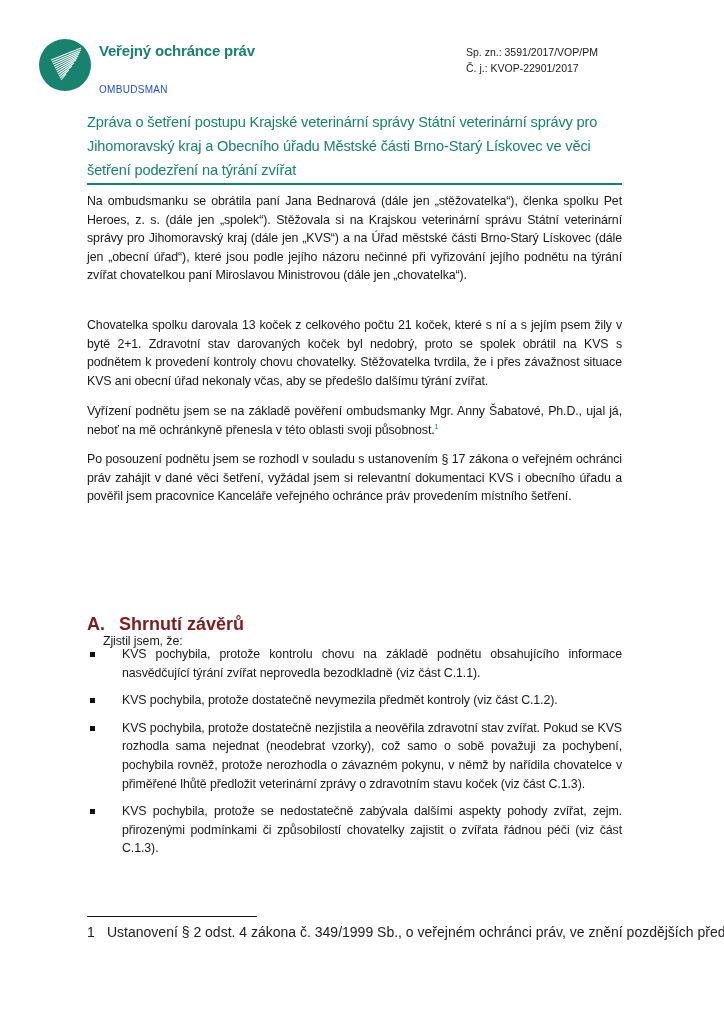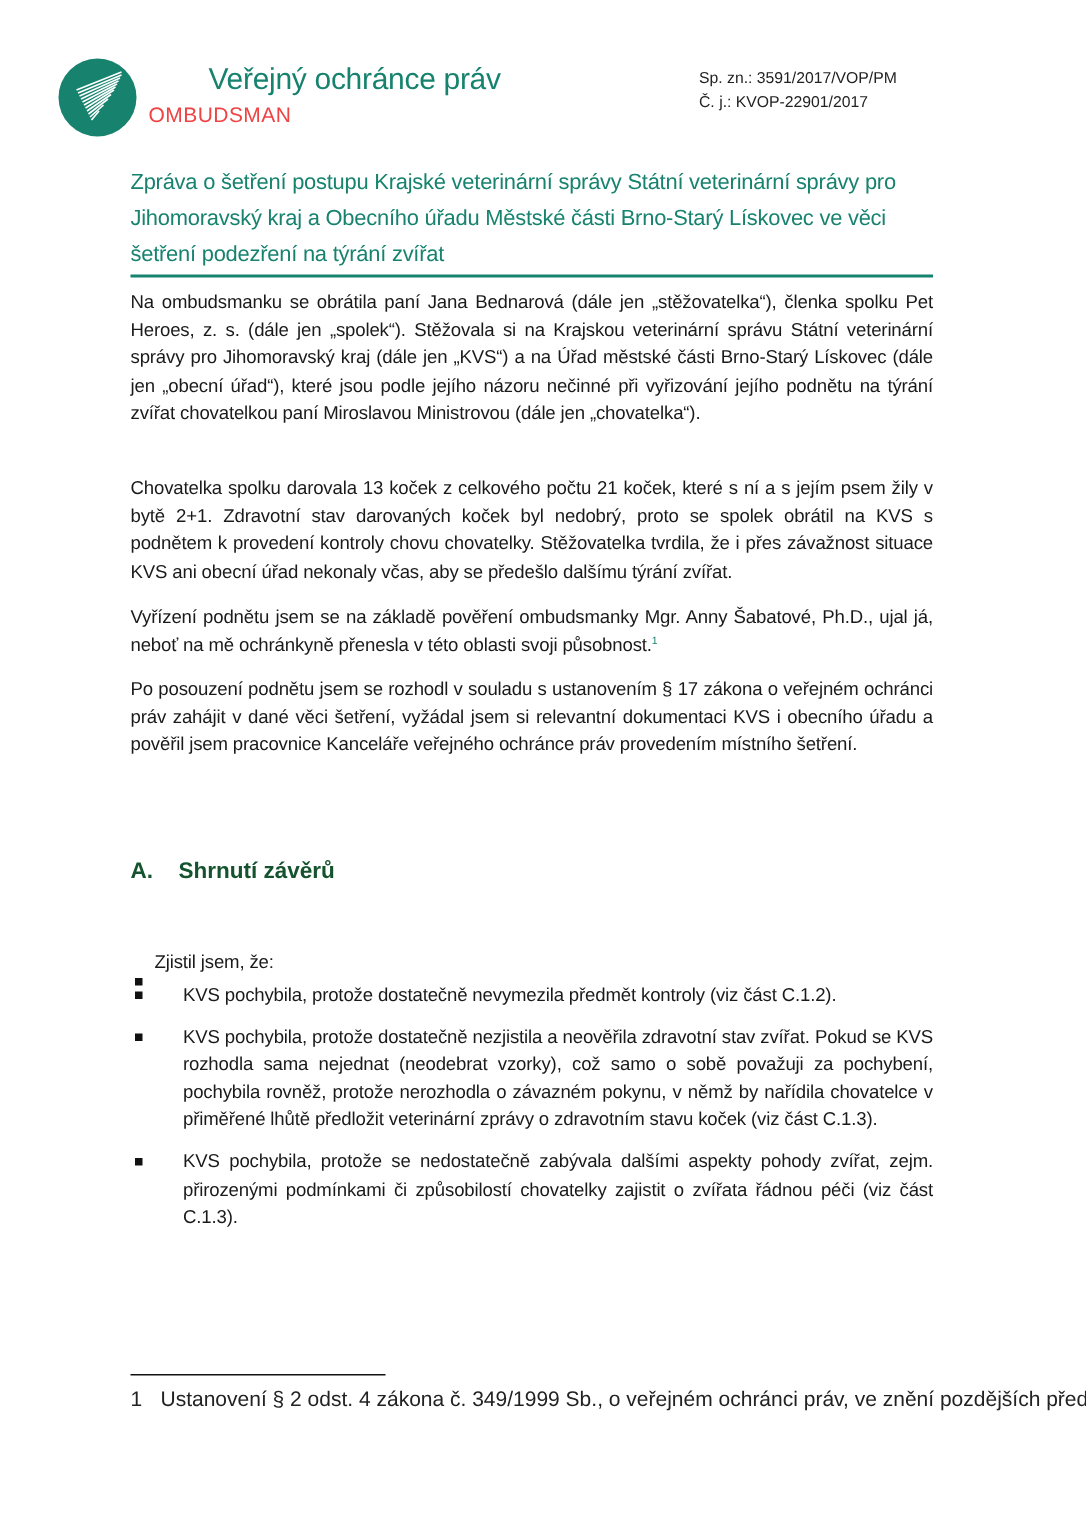--- a/index.html
+++ b/index.html
@@ -1,36 +1,36 @@
 <!DOCTYPE html>
 <html><head>
 <meta charset="utf-8">
 <style>
   html, body { margin: 0; padding: 0; background: #ffffff; }
   body { width: 724px; height: 1024px; position: relative; overflow: hidden;
          font-family: "Liberation Sans", sans-serif; color: #1a1a1a; }
   .page { position: absolute; left: 0; top: 0; width: 724px; height: 1024px; background: #fff; }
 
   .logo { position: absolute; left: 38px; top: 38px; width: 54px; height: 54px; }
-  .logo-title { position: absolute; left: 99px; top: 42px; font-size: 20px; font-weight: normal;
-                color: #17836f; letter-spacing: -0.2px; white-space: nowrap; margin-left: 40px; }
-  .logo-sub { position: absolute; left: 99px; top: 68px; font-size: 14px; color: #ef4444;
+  .logo-title { position: absolute; left: 99px; top: 42px; font-size: 15px; font-weight: bold;
+                color: #17836f; letter-spacing: -0.2px; white-space: nowrap; }
+  .logo-sub { position: absolute; left: 99px; top: 84px; font-size: 10px; color: #1d4ed8;
               letter-spacing: 0.3px; white-space: nowrap; }
 
   .ref { position: absolute; left: 466px; top: 44px; font-size: 10.5px; line-height: 16px; color: #222; }
 
   .title { position: absolute; left: 87px; top: 110px; width: 540px; font-size: 14.6px; font-weight: normal;
            color: #17836f; line-height: 24px; letter-spacing: -0.15px; }
   .title-rule { position: absolute; left: 87px; top: 183px; width: 535px; height: 2px; background: #17836f; }
 
   .body { position: absolute; left: 87px; width: 535px; font-size: 12.4px; line-height: 18.6px;
           text-align: justify; color: #1a1a1a; letter-spacing: -0.1px; }
   .body sup { font-size: 7px; color: #17836f; vertical-align: 5px; line-height: 0; }
 
-  .section { position: absolute; left: 87px; top: 572px; font-size: 15px; font-weight: bold; color: #14532d; }
+  .section { position: absolute; left: 87px; top: 614px; font-size: 18px; font-weight: bold; color: #7f1d1d; }
   .section .num { display: inline-block; width: 32px; }
 
   .bullets { position: absolute; left: 87px; width: 535px; top: 645px; margin: 0; padding: 0; list-style: none; }
   .bullets li { position: relative; padding-left: 35px; font-size: 12.4px; line-height: 18.6px;
                 text-align: justify; margin-bottom: 9px; letter-spacing: -0.1px; }
   .bullet-mark { position: absolute; left: 3px; top: 7px; width: 5px; height: 5px; background: #111; }
 
   .fn-rule { position: absolute; left: 87px; top: 916px; width: 170px; height: 1px; background: #111; }
   .footnote { position: absolute; left: 87px; top: 924px; font-size: 14px; color: #222; white-space: nowrap; }
   .footnote .fn-num { display: inline-block; width: 20px; }
@@ -72,21 +72,21 @@
   <p class="body" style="top:402px; margin:0;"><span>Vyřízení podnětu jsem se na základě pověření ombudsmanky Mgr. Anny Šabatové, Ph.D., ujal já, neboť na mě ochránkyně přenesla v této oblasti svoji působnost.</span><sup>1</sup></p>
   <p class="body" style="top:450px; margin:0;">Po posouzení podnětu jsem se rozhodl v souladu s ustanovením § 17 zákona o veřejném ochránci práv zahájit v dané věci šetření, vyžádal jsem si relevantní dokumentaci KVS i obecního úřadu a pověřil jsem pracovnice Kanceláře veřejného ochránce práv provedením místního šetření.</p>
 
   <div class="section">
     <span class="num">A.</span><span>Shrnutí závěrů</span>
   </div>
 
   <p class="body" style="top:616px; margin:16px;">Zjistil jsem, že:</p>
 
   <ul class="bullets">
-    <li><span class="bullet-mark"></span></li>
+    <li><span class="bullet-mark"></span><span>KVS pochybila, protože kontrolu chovu na základě podnětu obsahujícího informace nasvědčující týrání zvířat neprovedla bezodkladně (viz část C.1.1).</span></li>
     <li><span class="bullet-mark"></span><span>KVS pochybila, protože dostatečně nevymezila předmět kontroly (viz část C.1.2).</span></li>
     <li><span class="bullet-mark"></span><span>KVS pochybila, protože dostatečně nezjistila a neověřila zdravotní stav zvířat. Pokud se KVS rozhodla sama nejednat (neodebrat vzorky), což samo o sobě považuji za pochybení, pochybila rovněž, protože nerozhodla o závazném pokynu, v němž by nařídila chovatelce v přiměřené lhůtě předložit veterinární zprávy o zdravotním stavu koček (viz část C.1.3).</span></li>
     <li><span class="bullet-mark"></span><span>KVS pochybila, protože se nedostatečně zabývala dalšími aspekty pohody zvířat, zejm. přirozenými podmínkami či způsobilostí chovatelky zajistit o zvířata řádnou péči (viz část C.1.3).</span></li>
   </ul>
 
   <div class="fn-rule"></div>
   <div class="footnote">
     <span class="fn-num">1</span><span>Ustanovení § 2 odst. 4 zákona č. 349/1999 Sb., o veřejném ochránci práv, ve znění pozdějších předpisů.</span>
   </div>
 

